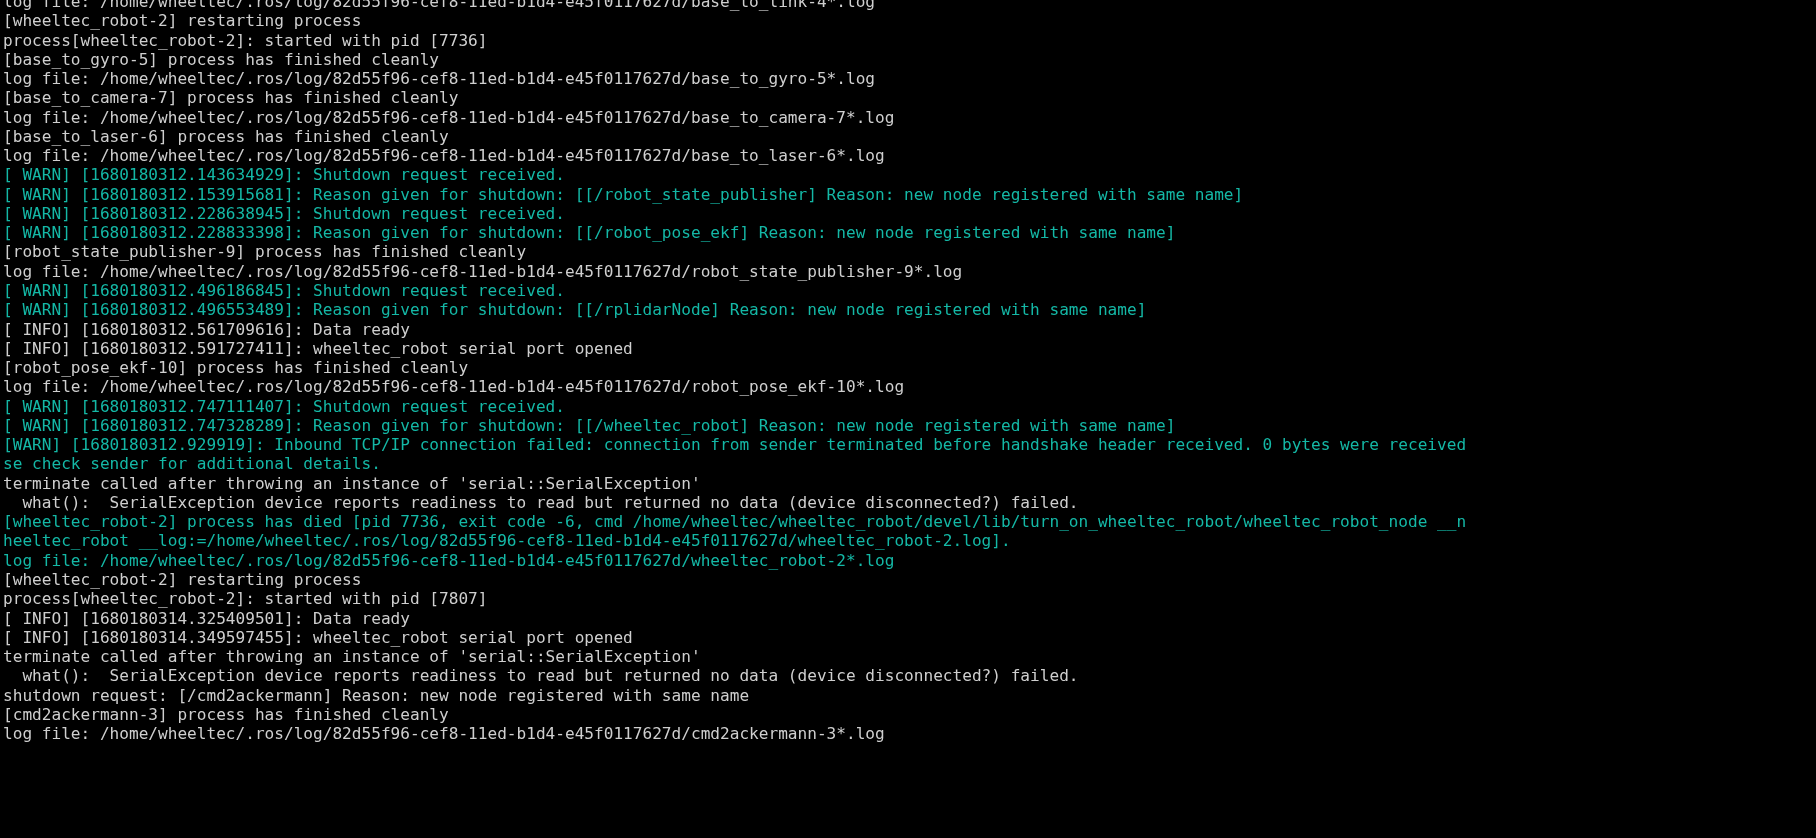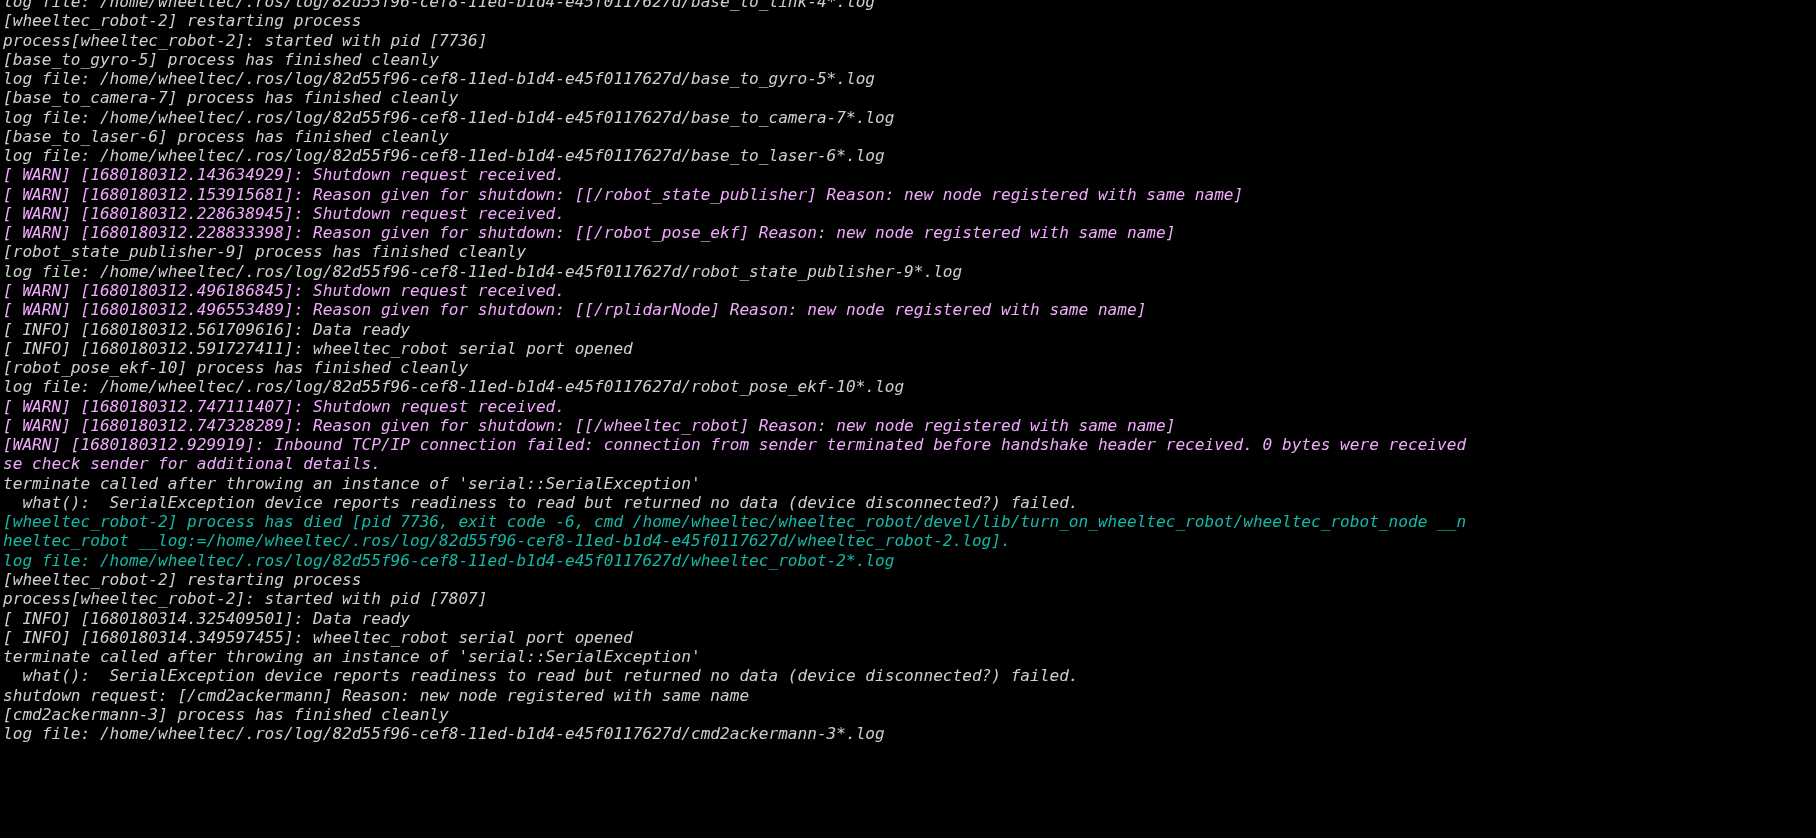--- a/index.html
+++ b/index.html
@@ -37,18 +37,18 @@
     white-space: pre;
     height: 19.28px;
     line-height: 19.28px;
     font-family: "DejaVu Sans Mono", "Liberation Mono", monospace;
     font-size: 16.1px;
   }
   .c-default { color: #cfcfcf; }
   .c-warn    { color: #c5c500; }
   .c-error   { color: #cc0000; }
 </style>
-<style>.c-default{color:#cfcfcf;}.c-warn{color:#f0abfc;}.c-error{color:#14b8a6;}</style></head>
+<style>.c-default{color:#cfcfcf;}.c-warn{color:#14b8a6;}.c-error{color:#14b8a6;}</style></head>
 <body>
 
-<div id="terminal" style="background: rgb(0, 0, 0); font-style: italic;">
+<div id="terminal" style="background: rgb(0, 0, 0);">
   <div id="lines"><span class="ln c-default">log file: /home/wheeltec/.ros/log/82d55f96-cef8-11ed-b1d4-e45f0117627d/base_to_link-4*.log</span><span class="ln c-default">[wheeltec_robot-2] restarting process</span><span class="ln c-default">process[wheeltec_robot-2]: started with pid [7736]</span><span class="ln c-default">[base_to_gyro-5] process has finished cleanly</span><span class="ln c-default">log file: /home/wheeltec/.ros/log/82d55f96-cef8-11ed-b1d4-e45f0117627d/base_to_gyro-5*.log</span><span class="ln c-default">[base_to_camera-7] process has finished cleanly</span><span class="ln c-default">log file: /home/wheeltec/.ros/log/82d55f96-cef8-11ed-b1d4-e45f0117627d/base_to_camera-7*.log</span><span class="ln c-default">[base_to_laser-6] process has finished cleanly</span><span class="ln c-default">log file: /home/wheeltec/.ros/log/82d55f96-cef8-11ed-b1d4-e45f0117627d/base_to_laser-6*.log</span><span class="ln c-warn">[ WARN] [1680180312.143634929]: Shutdown request received.</span><span class="ln c-warn">[ WARN] [1680180312.153915681]: Reason given for shutdown: [[/robot_state_publisher] Reason: new node registered with same name]</span><span class="ln c-warn">[ WARN] [1680180312.228638945]: Shutdown request received.</span><span class="ln c-warn">[ WARN] [1680180312.228833398]: Reason given for shutdown: [[/robot_pose_ekf] Reason: new node registered with same name]</span><span class="ln c-default">[robot_state_publisher-9] process has finished cleanly</span><span class="ln c-default">log file: /home/wheeltec/.ros/log/82d55f96-cef8-11ed-b1d4-e45f0117627d/robot_state_publisher-9*.log</span><span class="ln c-warn">[ WARN] [1680180312.496186845]: Shutdown request received.</span><span class="ln c-warn">[ WARN] [1680180312.496553489]: Reason given for shutdown: [[/rplidarNode] Reason: new node registered with same name]</span><span class="ln c-default">[ INFO] [1680180312.561709616]: Data ready</span><span class="ln c-default">[ INFO] [1680180312.591727411]: wheeltec_robot serial port opened</span><span class="ln c-default">[robot_pose_ekf-10] process has finished cleanly</span><span class="ln c-default">log file: /home/wheeltec/.ros/log/82d55f96-cef8-11ed-b1d4-e45f0117627d/robot_pose_ekf-10*.log</span><span class="ln c-warn">[ WARN] [1680180312.747111407]: Shutdown request received.</span><span class="ln c-warn">[ WARN] [1680180312.747328289]: Reason given for shutdown: [[/wheeltec_robot] Reason: new node registered with same name]</span><span class="ln c-warn">[WARN] [1680180312.929919]: Inbound TCP/IP connection failed: connection from sender terminated before handshake header received. 0 bytes were received</span><span class="ln c-warn">se check sender for additional details.</span><span class="ln c-default">terminate called after throwing an instance of 'serial::SerialException'</span><span class="ln c-default">  what():  SerialException device reports readiness to read but returned no data (device disconnected?) failed.</span><span class="ln c-error">[wheeltec_robot-2] process has died [pid 7736, exit code -6, cmd /home/wheeltec/wheeltec_robot/devel/lib/turn_on_wheeltec_robot/wheeltec_robot_node __n</span><span class="ln c-error">heeltec_robot __log:=/home/wheeltec/.ros/log/82d55f96-cef8-11ed-b1d4-e45f0117627d/wheeltec_robot-2.log].</span><span class="ln c-error">log file: /home/wheeltec/.ros/log/82d55f96-cef8-11ed-b1d4-e45f0117627d/wheeltec_robot-2*.log</span><span class="ln c-default">[wheeltec_robot-2] restarting process</span><span class="ln c-default">process[wheeltec_robot-2]: started with pid [7807]</span><span class="ln c-default">[ INFO] [1680180314.325409501]: Data ready</span><span class="ln c-default">[ INFO] [1680180314.349597455]: wheeltec_robot serial port opened</span><span class="ln c-default">terminate called after throwing an instance of 'serial::SerialException'</span><span class="ln c-default">  what():  SerialException device reports readiness to read but returned no data (device disconnected?) failed.</span><span class="ln c-default">shutdown request: [/cmd2ackermann] Reason: new node registered with same name</span><span class="ln c-default">[cmd2ackermann-3] process has finished cleanly</span><span class="ln c-default">log file: /home/wheeltec/.ros/log/82d55f96-cef8-11ed-b1d4-e45f0117627d/cmd2ackermann-3*.log</span></div>
 </div>
 
 </body></html>

